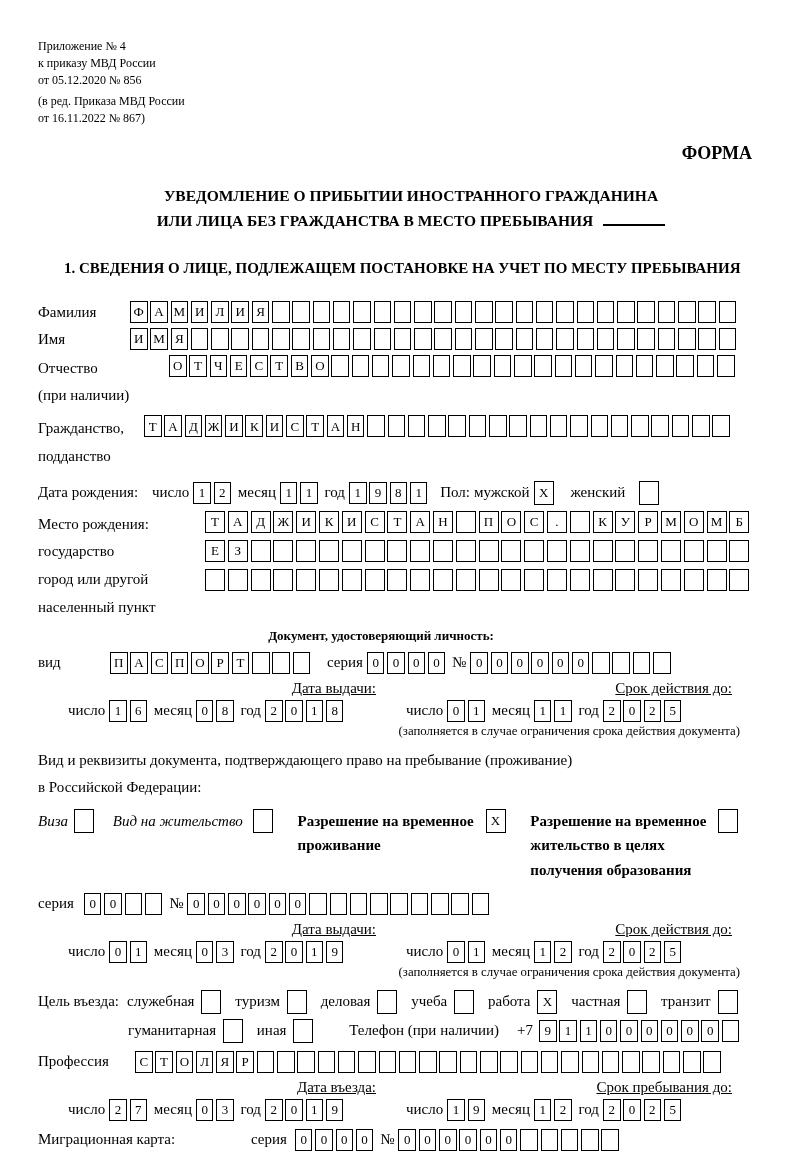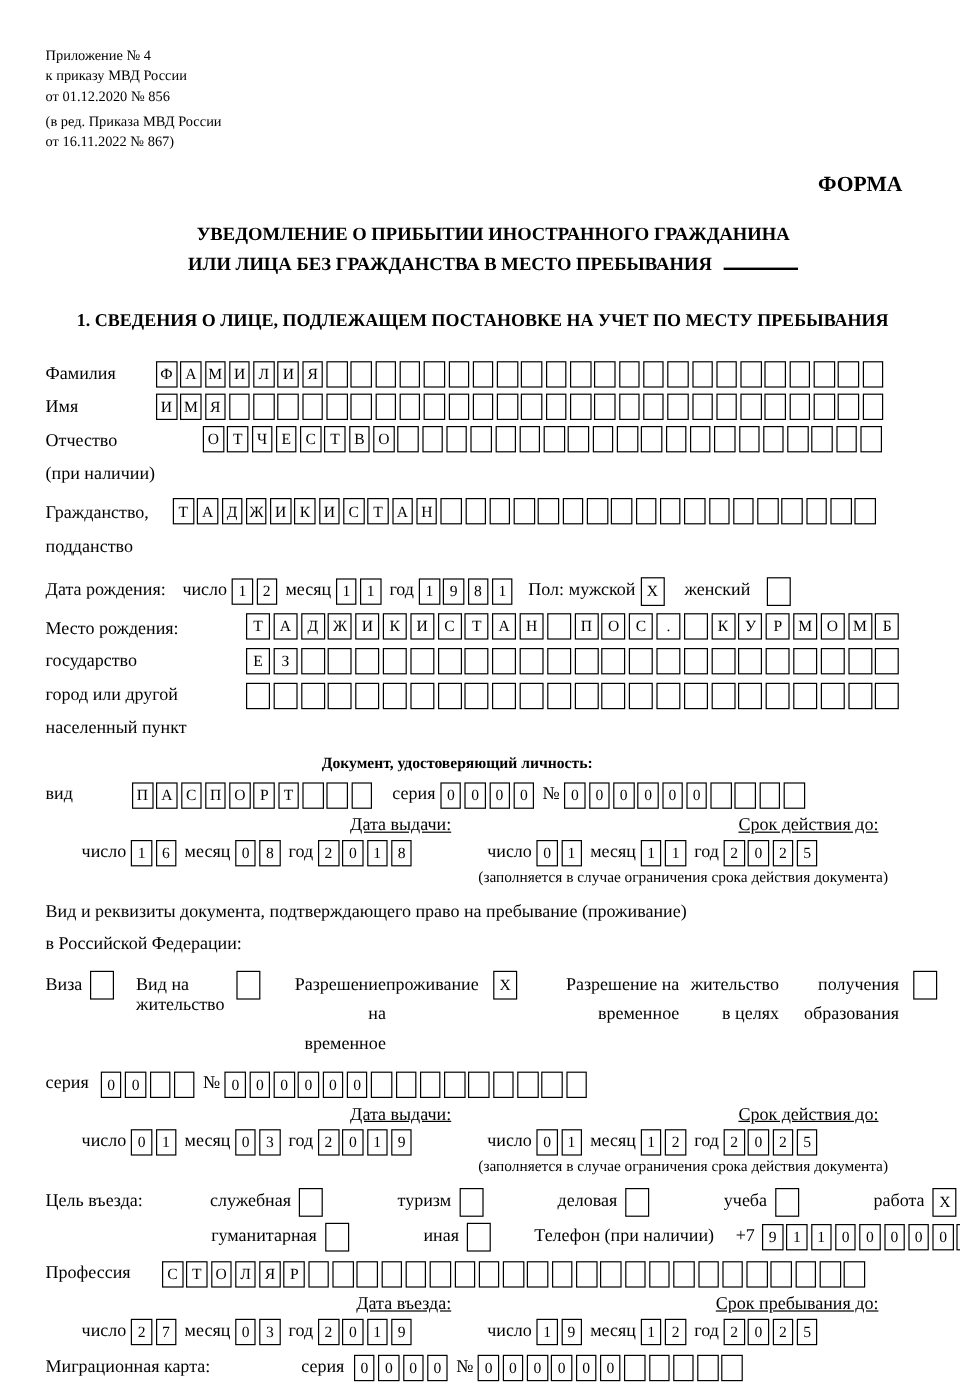--- a/index.html
+++ b/index.html
@@ -50,41 +50,41 @@
   .col-title{text-align:right;margin-bottom:3px;text-decoration:underline;}
   .date-line{display:flex;align-items:center;}
   .date-line .dlab{padding-top:0;}
   .note{text-align:right;padding-right:44px;font-size:12.8px;margin:2px 0 8px;}
 
   .intro{line-height:1.8;margin-top:4px;}
 
   
   .opts-row{display:flex;align-items:flex-start;margin:8px 0 10px;}
   .opt{display:flex;align-items:flex-start;margin-right:22px;}
-  .opt-label{padding-top:4px;margin-right:10px;}
-  .opt-lines{display:flex;flex-direction:row;text-align:right;line-height:1.65;margin-right:12px;}
+  .opt-label{padding-top:4px;margin-right:10px;font-style:italic;}
+  .opt-lines{display:flex;flex-direction:column;text-align:left;line-height:1.65;margin-right:12px;font-weight:bold;}
 
   
   .checklist{display:inline-flex;align-items:center;}
-  .chk-item{display:inline-flex;align-items:center;margin-right:11px;margin-left:48px;}
+  .chk-item{display:inline-flex;align-items:center;margin-right:11px;}
   .chk-label{margin-right:7px;}
   .purpose-row{align-items:center;margin-top:10px;}
   .purpose-row2{align-items:center;margin-left:90px;margin-top:4px;}
   .phone-label{margin-left:22px;margin-right:14px;padding-top:0;}
   .purpose-row .flabel,.purpose-row2 .dlab{padding-top:0;}
 </style>
 </head>
 <body>
 
 <div class="page">
 
   <div class="annex">
     <div>Приложение № 4</div>
     <div>к приказу МВД России</div>
-    <div>от 01.12.2020 № 856</div>
+    <div>от 05.12.2020 № 856</div>
     <div class="annex-ed">
       <div>(в ред. Приказа МВД России</div>
       <div>от 16.11.2022 № 867)</div>
     </div>
   </div>
 
   <div class="forma">ФОРМА</div>
 
   <div class="title">
     <div>УВЕДОМЛЕНИЕ О ПРИБЫТИИ ИНОСТРАННОГО ГРАЖДАНИНА</div>

